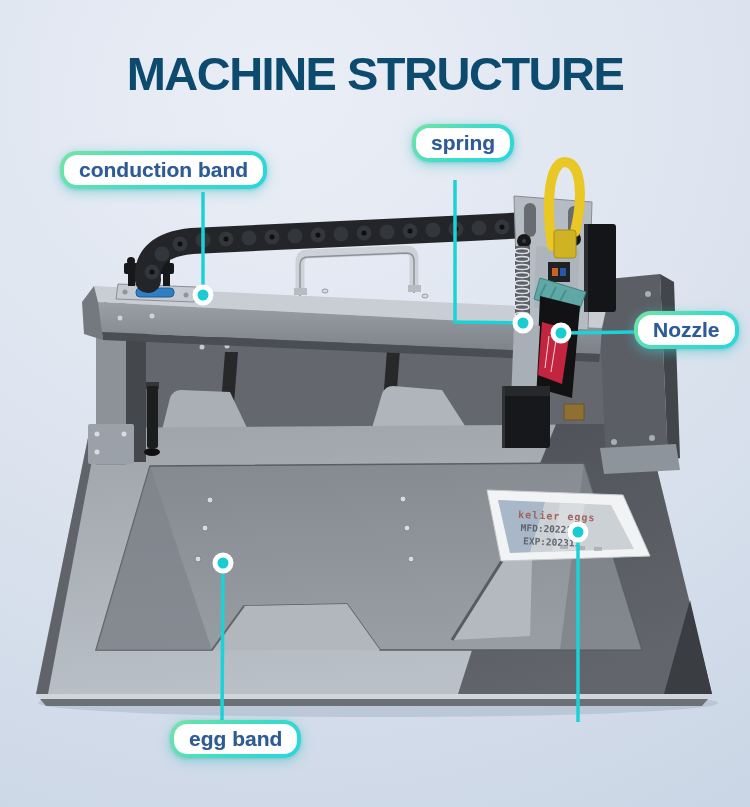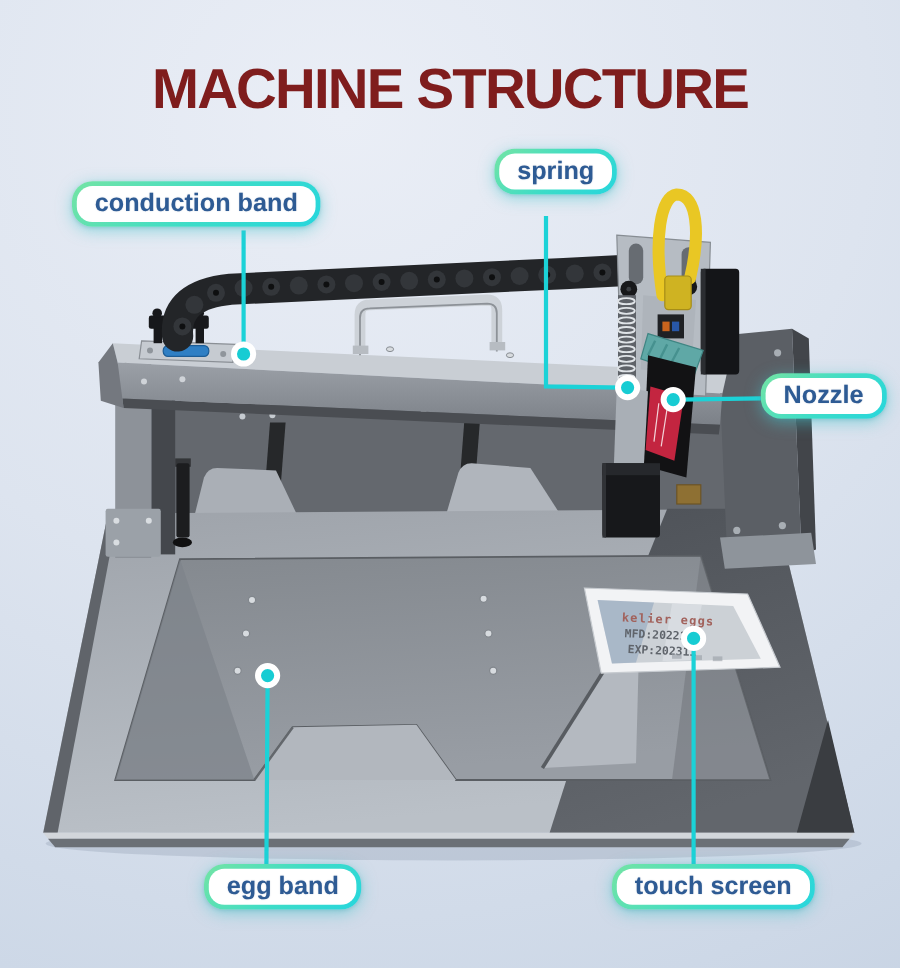--- a/index.html
+++ b/index.html
@@ -4,21 +4,21 @@
 <style>
   html,body{margin:0;padding:0;}
   body{
     width:750px;height:807px;overflow:hidden;
     font-family:"Liberation Sans","DejaVu Sans",sans-serif;
     background:radial-gradient(140% 120% at 38% 12%, #eaeef6 0%, #dde4ef 42%, #cdd8e7 78%, #c3cfe0 100%);
   }
   .stage{position:relative;width:750px;height:807px;}
   .title{
     position:absolute;left:0;top:46px;width:750px;text-align:center;
-    font-size:47px;font-weight:800;letter-spacing:-1.5px;color:#7f1d1d;
+    font-size:47px;font-weight:800;letter-spacing:-1.5px;color:#0c4a6e;
     font-family:"Liberation Sans","DejaVu Sans",sans-serif;
   }
   svg.machine{position:absolute;left:0;top:0;}
   .callout{
     position:absolute;display:inline-flex;
     background:linear-gradient(135deg,#74e4a4 0%,#3cdcc8 55%,#27d6dd 100%);
     padding:4px;border-radius:17px;
     box-shadow:0 3px 12px rgba(72,198,205,.55), 0 1px 3px rgba(60,120,140,.25);
   }
   .callout .inner{
@@ -281,17 +281,14 @@
   </div>
   <div class="callout" style="left:412px;top:124px;">
     <div class="inner">spring</div>
   </div>
   <div class="callout" style="left:634px;top:311px;justify-content:flex-end;">
     <div class="inner">Nozzle</div>
   </div>
   <div class="callout" style="left:170px;top:720px;">
     <div class="inner">egg band</div>
   </div>
-  <div class="callout" style="left:510px;top:720px;">
-    <div class="inner">touch screen</div>
-  </div>
 
 </div>
 
 </body></html>

